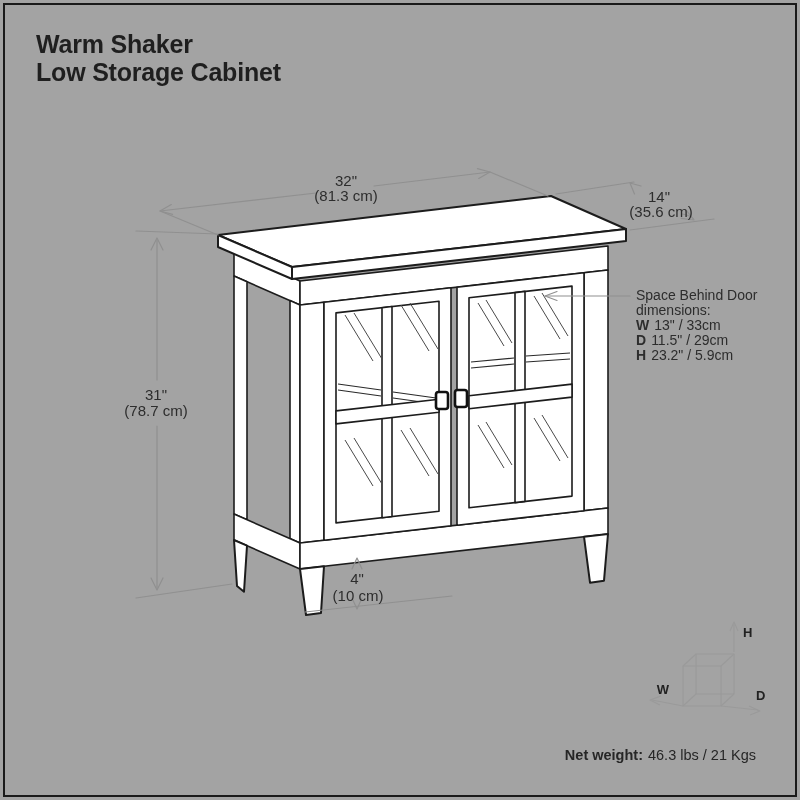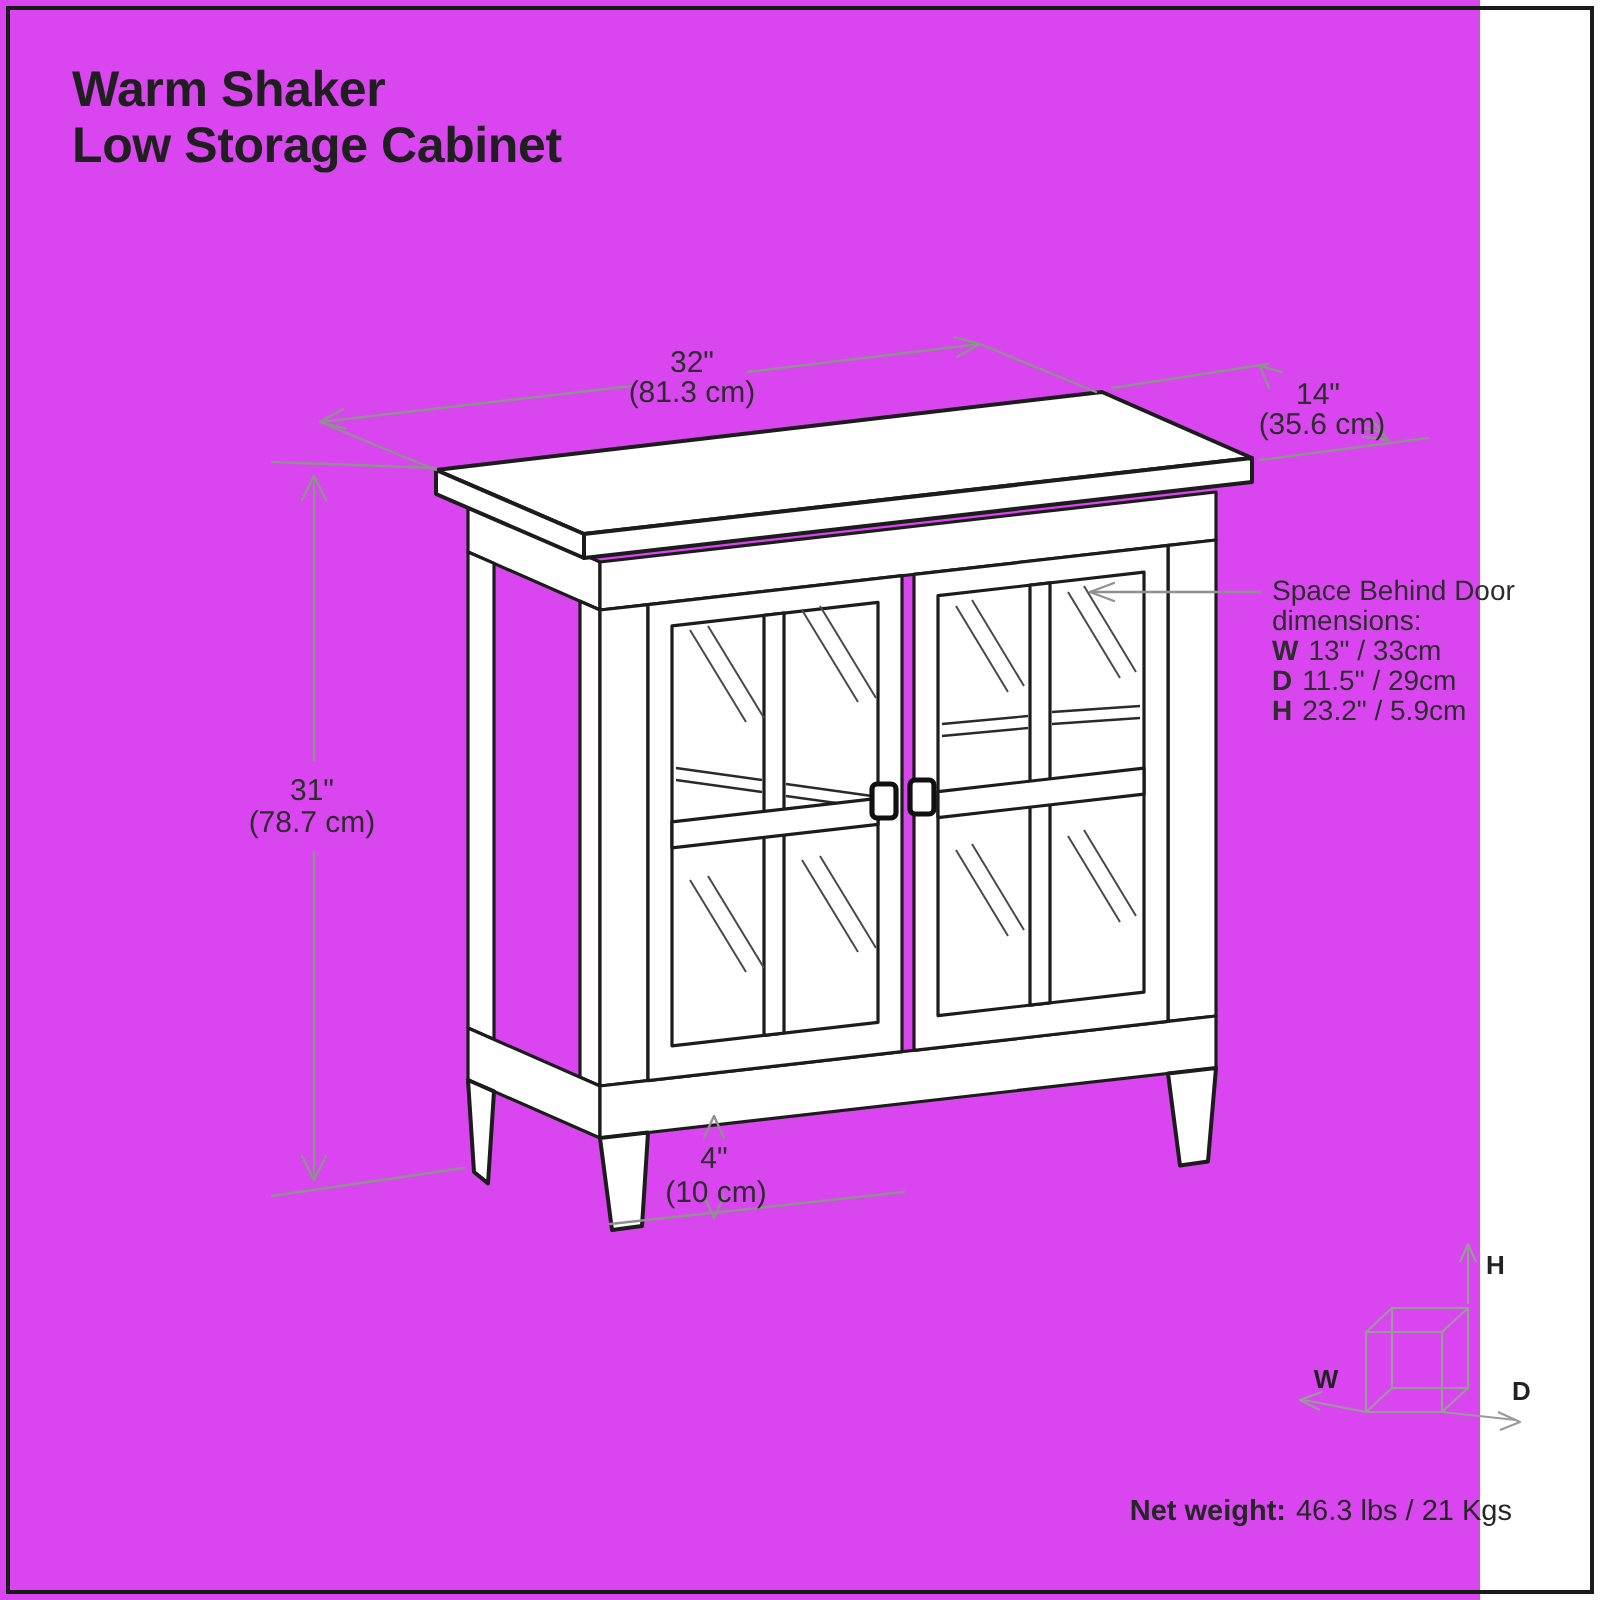--- a/index.html
+++ b/index.html
@@ -1,16 +1,16 @@
 <!DOCTYPE html>
 <html><head>
 <meta charset="utf-8">
 <style>
   html,body{margin:0;padding:0;background:#fff;}
-  .page{width:740px;height:800px;position:relative;background:#d946ef;font-family:"Liberation Sans",sans-serif;}
+  .page{width:800px;height:800px;position:relative;background:#a3a3a3;font-family:"Liberation Sans",sans-serif;}
   svg{display:block;}
   text{fill:#262626;}
   .title{font-size:25px;font-weight:bold;fill:#1f1f1f;letter-spacing:-0.2px;}
   .dim-label{font-size:15px;fill:#2d2d2d;}
   .note{font-size:14px;fill:#2d2d2d;}
   .bold{font-weight:bold;}
   .cab{stroke:#1c1c1c;stroke-width:2;fill:#fff;stroke-linejoin:round;}
   .cab-in{stroke:#1c1c1c;stroke-width:1.6;fill:#fff;stroke-linejoin:round;}
   .interior{stroke:#2a2a2a;stroke-width:1.2;fill:none;}
   .glass{stroke:#4a4a4a;stroke-width:1;fill:none;}

